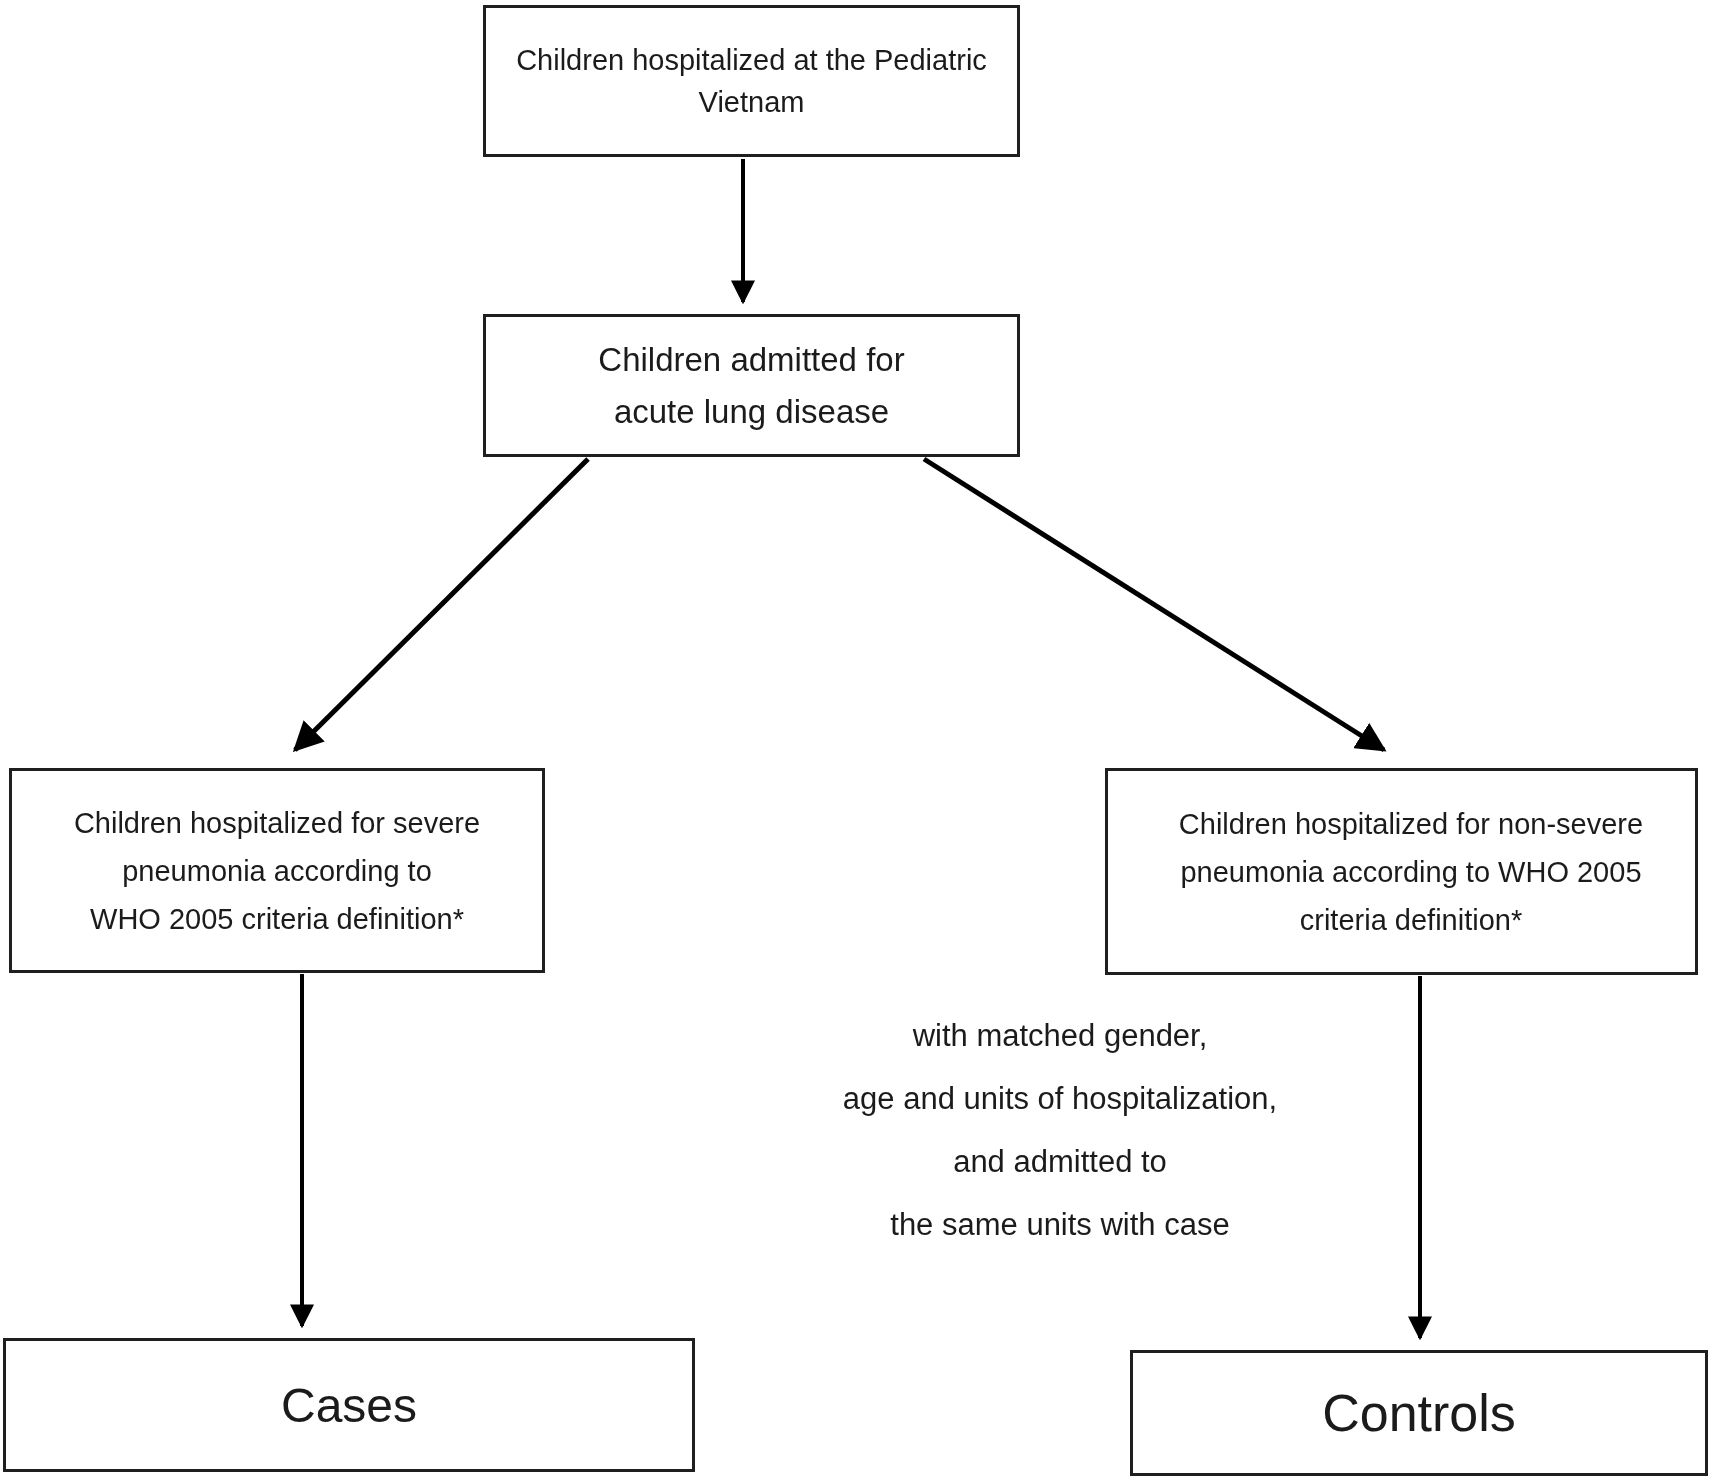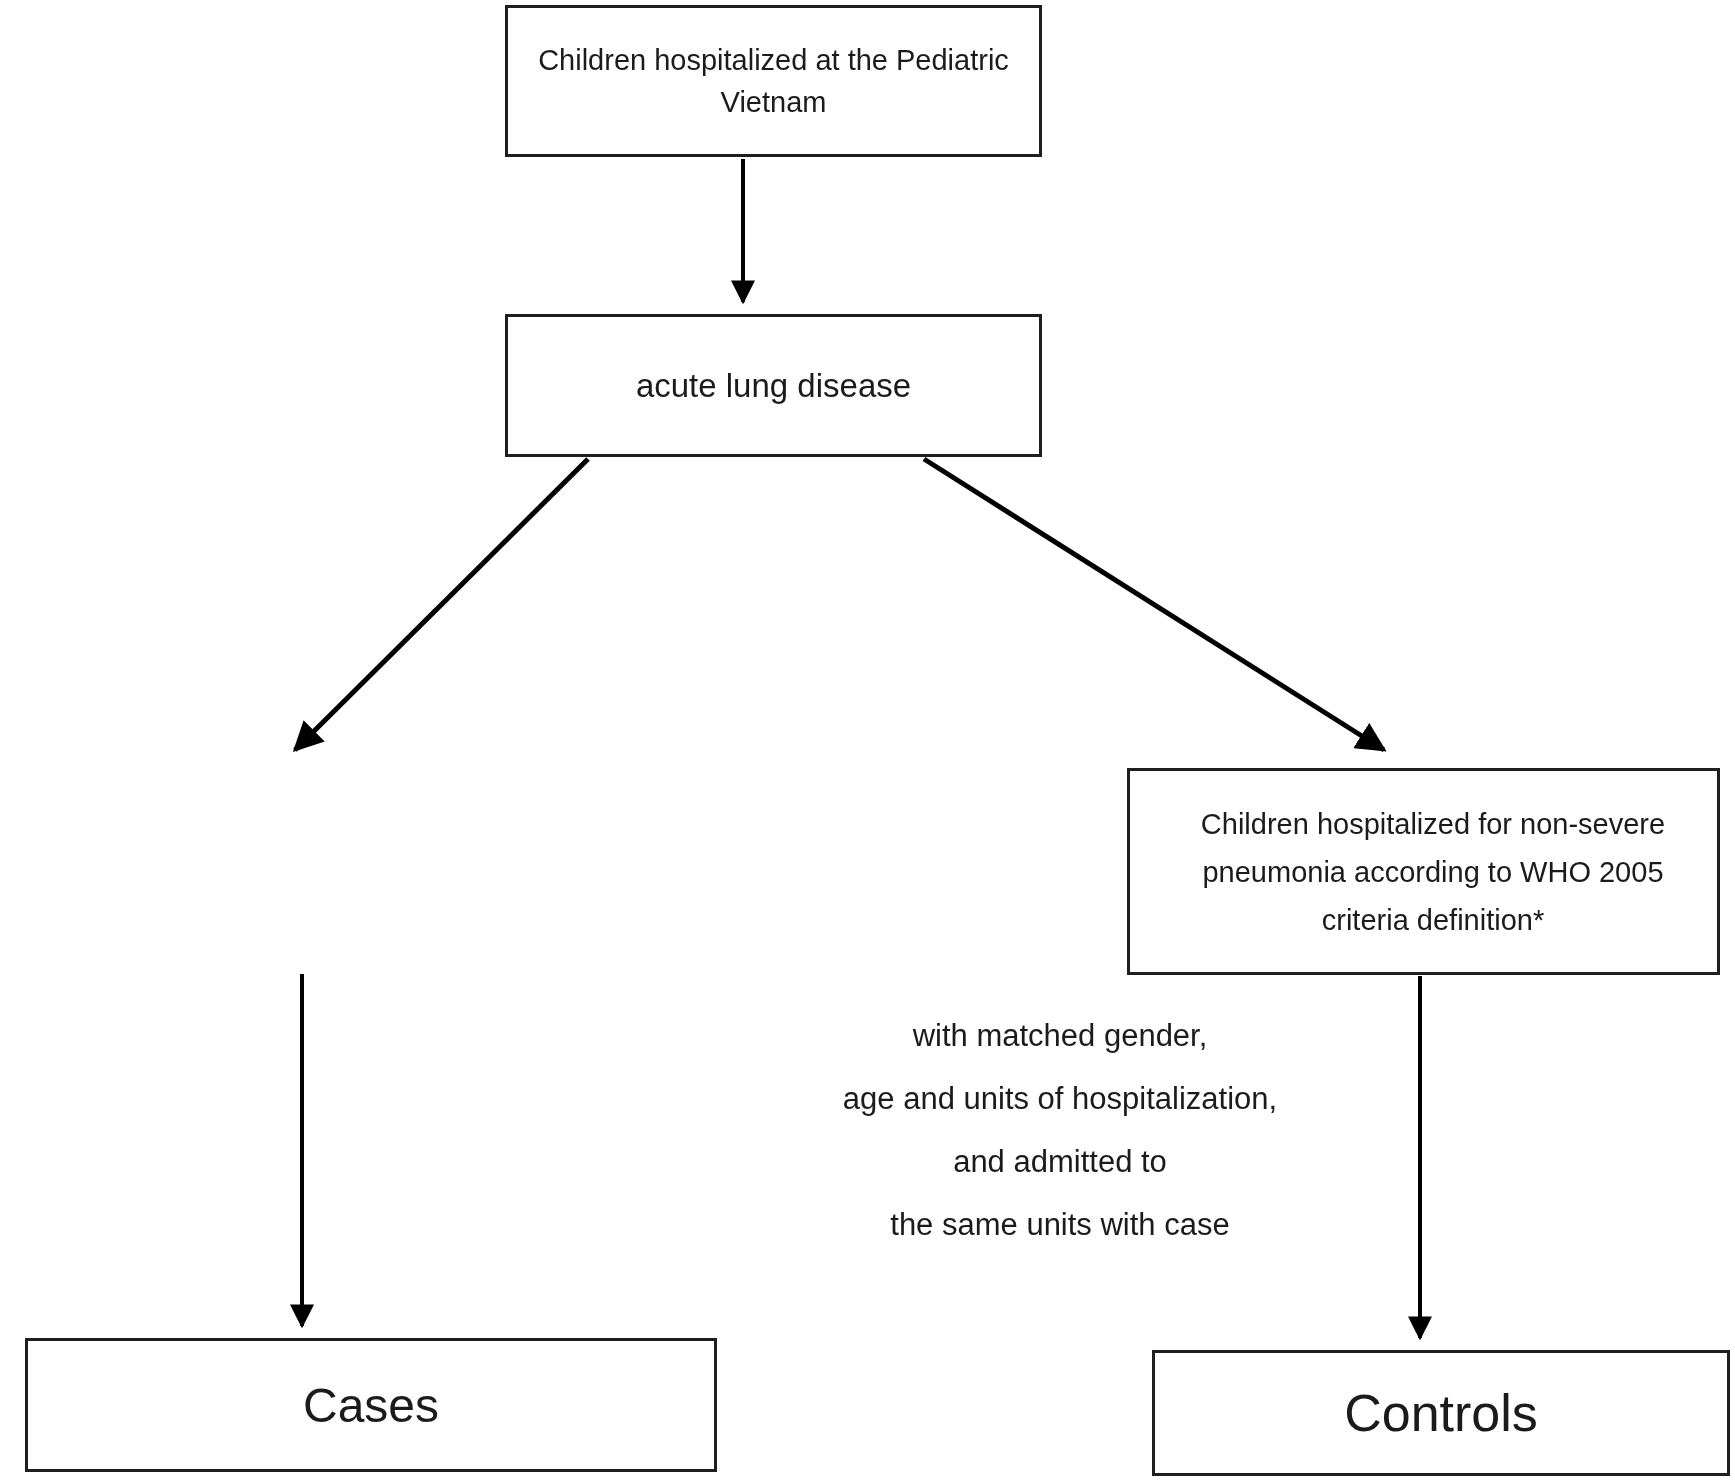--- a/index.html
+++ b/index.html
@@ -19,21 +19,20 @@
   .node {
     position: absolute;
     box-sizing: border-box;
     border: 3px solid #1f1f1f;
     background: #ffffff;
     display: flex;
     flex-direction: column;
     align-items: center;
     justify-content: center;
     text-align: left;
-    margin-left: 22px;
   }
   .node .line { display: block; white-space: nowrap; }
 
   #box-hospital   { left: 483px; top: 5px;    width: 537px; height: 152px; font-size: 29px; line-height: 42px; }
   #box-admitted   { left: 483px; top: 314px;  width: 537px; height: 143px; font-size: 33px; line-height: 52px; }
   #box-severe     { left: 9px;   top: 768px;  width: 536px; height: 205px; font-size: 29px; line-height: 48px; }
   #box-nonsevere  { left: 1105px;top: 768px;  width: 593px; height: 207px; font-size: 29px; line-height: 48px; padding-left: 19px; }
   #box-cases      { left: 3px;   top: 1338px; width: 692px; height: 134px; font-size: 48px; }
   #box-controls   { left: 1130px;top: 1350px; width: 578px; height: 126px; font-size: 52px; }
 
@@ -74,23 +73,29 @@
     <line x1="302" y1="974" x2="302" y2="1326" stroke="#000000" stroke-width="4" marker-end="url(#ah)"></line>
     <line x1="1420" y1="976" x2="1420" y2="1338" stroke="#000000" stroke-width="4" marker-end="url(#ah)"></line>
   </svg>
 
   <div class="node" id="box-hospital">
     <span class="line">Children hospitalized at the Pediatric</span>
     <span class="line">Vietnam</span>
   </div>
 
   <div class="node" id="box-admitted">
+    <span class="line">Children admitted for</span>
     <span class="line">acute lung disease</span>
   </div>
 
+  <div class="node" id="box-severe">
+    <span class="line">Children hospitalized for severe</span>
+    <span class="line">pneumonia according to</span>
+    <span class="line">WHO 2005 criteria definition*</span>
+  </div>
 
   <div class="node" id="box-nonsevere">
     <span class="line">Children hospitalized for non-severe</span>
     <span class="line">pneumonia according to WHO 2005</span>
     <span class="line">criteria definition*</span>
   </div>
 
   <div id="matching-note">
     <span class="line">with matched gender,</span>
     <span class="line">age and units of hospitalization,</span>

